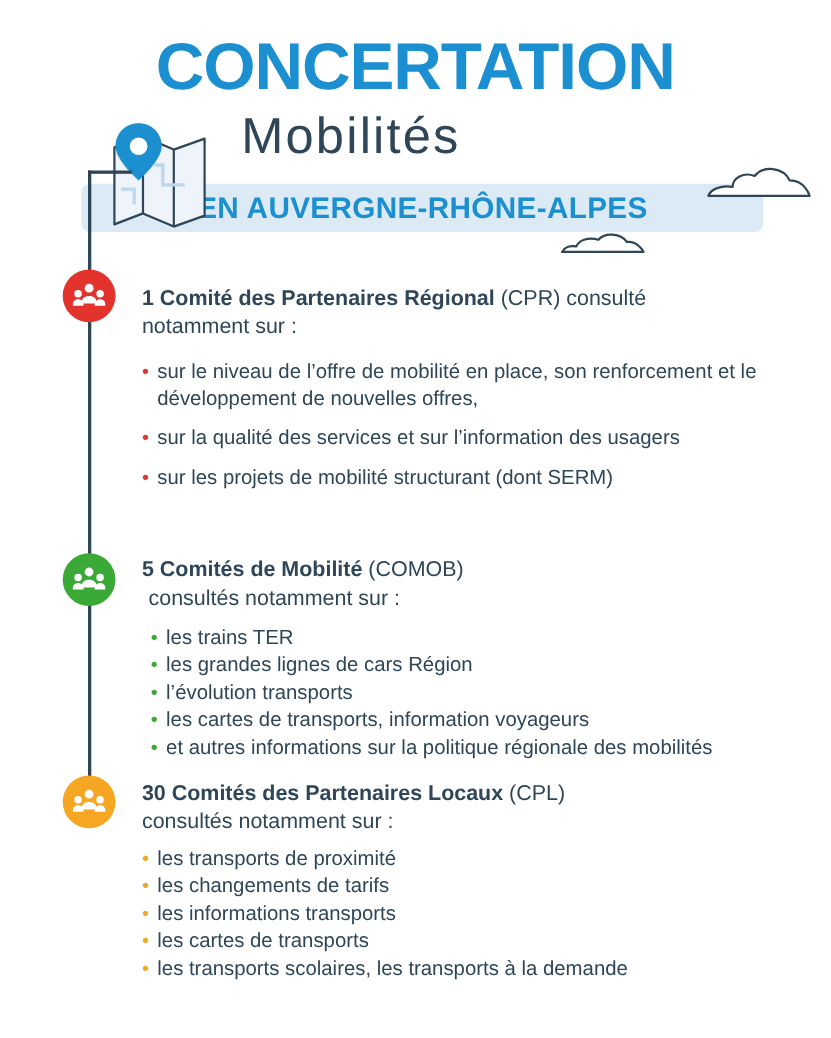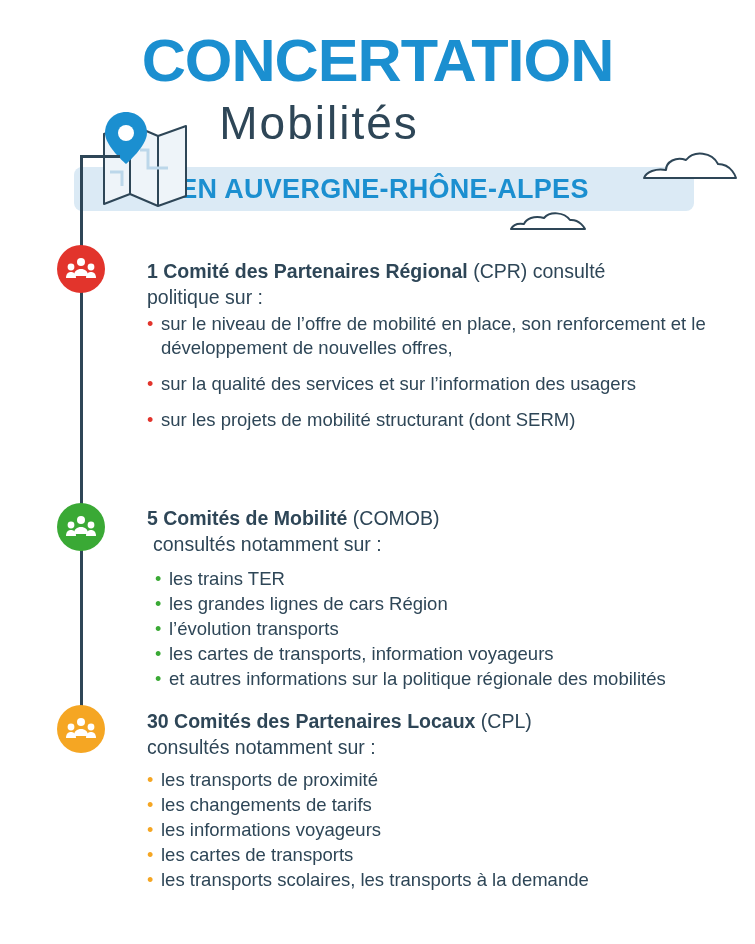--- a/index.html
+++ b/index.html
@@ -111,42 +111,42 @@
     align-items: center;
     justify-content: center;
   }
   .node.red    { background: #e2342c; top: 245px; }
   .node.green  { background: #3aa935; top: 503px; }
   .node.orange { background: #f5a623; top: 705px; }
 
   
   .section {
     position: absolute;
-    left: 147px;
+    left: 129px;
     width: 600px;
   }
   .sec1 { top: 258px; }
   .sec2 { top: 505px; }
   .sec3 { top: 708px; }
 
   .sec-head {
     font-size: 19.5px;
     line-height: 26px;
     color: #2e4657;
   }
   .sec-head .strong {
     font-weight: bold;
   }
   .sec-subhead {
     font-size: 19.5px;
     line-height: 26px;
     color: #2e4657;
   }
   .bullets {
-    margin-top: 2px;
+    margin-top: 16px;
     list-style: none;
     padding: 0;
   }
   .bullets li {
     position: relative;
     padding-left: 14px;
     font-size: 18.5px;
     line-height: 24px;
     color: #2e4657;
     margin-bottom: 3px;
@@ -233,21 +233,21 @@
     <path d="M0,24 C0,20 2,18 5,18 C8,18 10,20 10,24 Z" fill="#ffffff"></path>
     <circle cx="25" cy="13" r="3.4" fill="#ffffff"></circle>
     <path d="M20,24 C20,20 22,18 25,18 C28,18 30,20 30,24 Z" fill="#ffffff"></path>
   </svg>
 </div>
 
 <div class="section sec1">
   <div class="sec-head">
     <span class="strong">1 Comité des Partenaires Régional</span><span> (CPR) consulté</span>
   </div>
-  <div class="sec-subhead">politique sur :</div>
+  <div class="sec-subhead">notamment sur :</div>
   <ul class="bullets red">
     <li>sur le niveau de l’offre de mobilité en place, son renforcement et le développement de nouvelles offres,</li>
     <li>sur la qualité des services et sur l’information des usagers</li>
     <li>sur les projets de mobilité structurant (dont SERM)</li>
   </ul>
 </div>
 
 <div class="section sec2">
   <div class="sec-head">
     <span class="strong">5 Comités de Mobilité</span><span> (COMOB)</span>
@@ -263,17 +263,17 @@
 </div>
 
 <div class="section sec3">
   <div class="sec-head">
     <span class="strong">30 Comités des Partenaires Locaux</span><span> (CPL)</span>
   </div>
   <div class="sec-subhead">consultés notamment sur :</div>
   <ul class="bullets orange">
     <li>les transports de proximité</li>
     <li>les changements de tarifs</li>
-    <li>les informations voyageurs</li>
+    <li>les informations transports</li>
     <li>les cartes de transports</li>
     <li>les transports scolaires, les transports à la demande</li>
   </ul>
 </div>
 
 </body></html>

